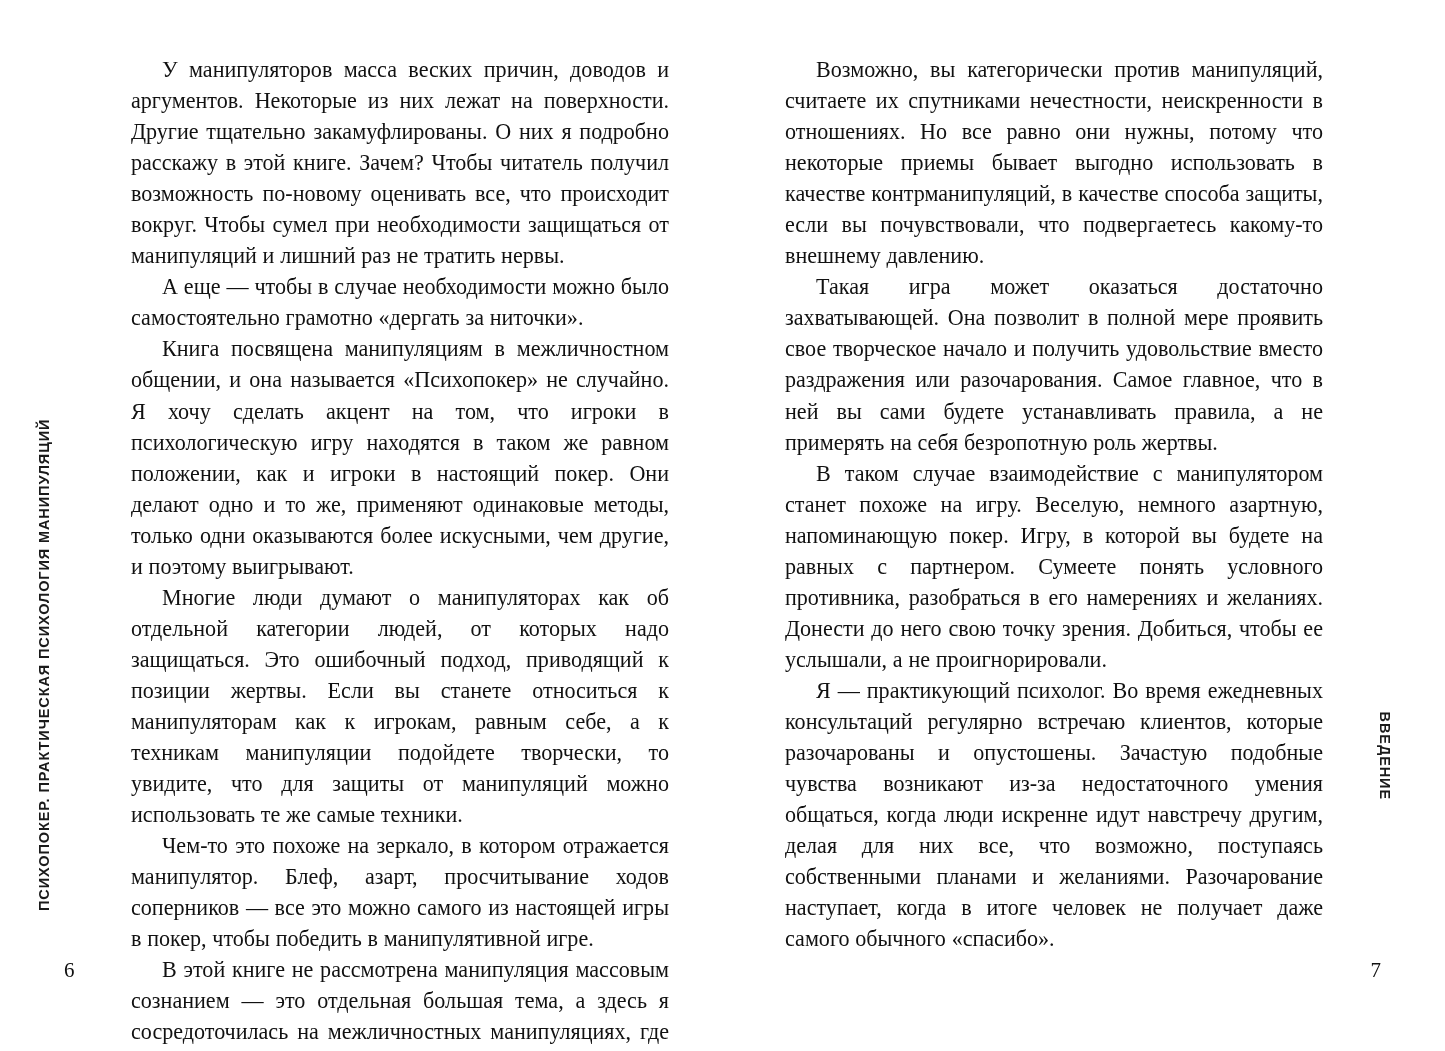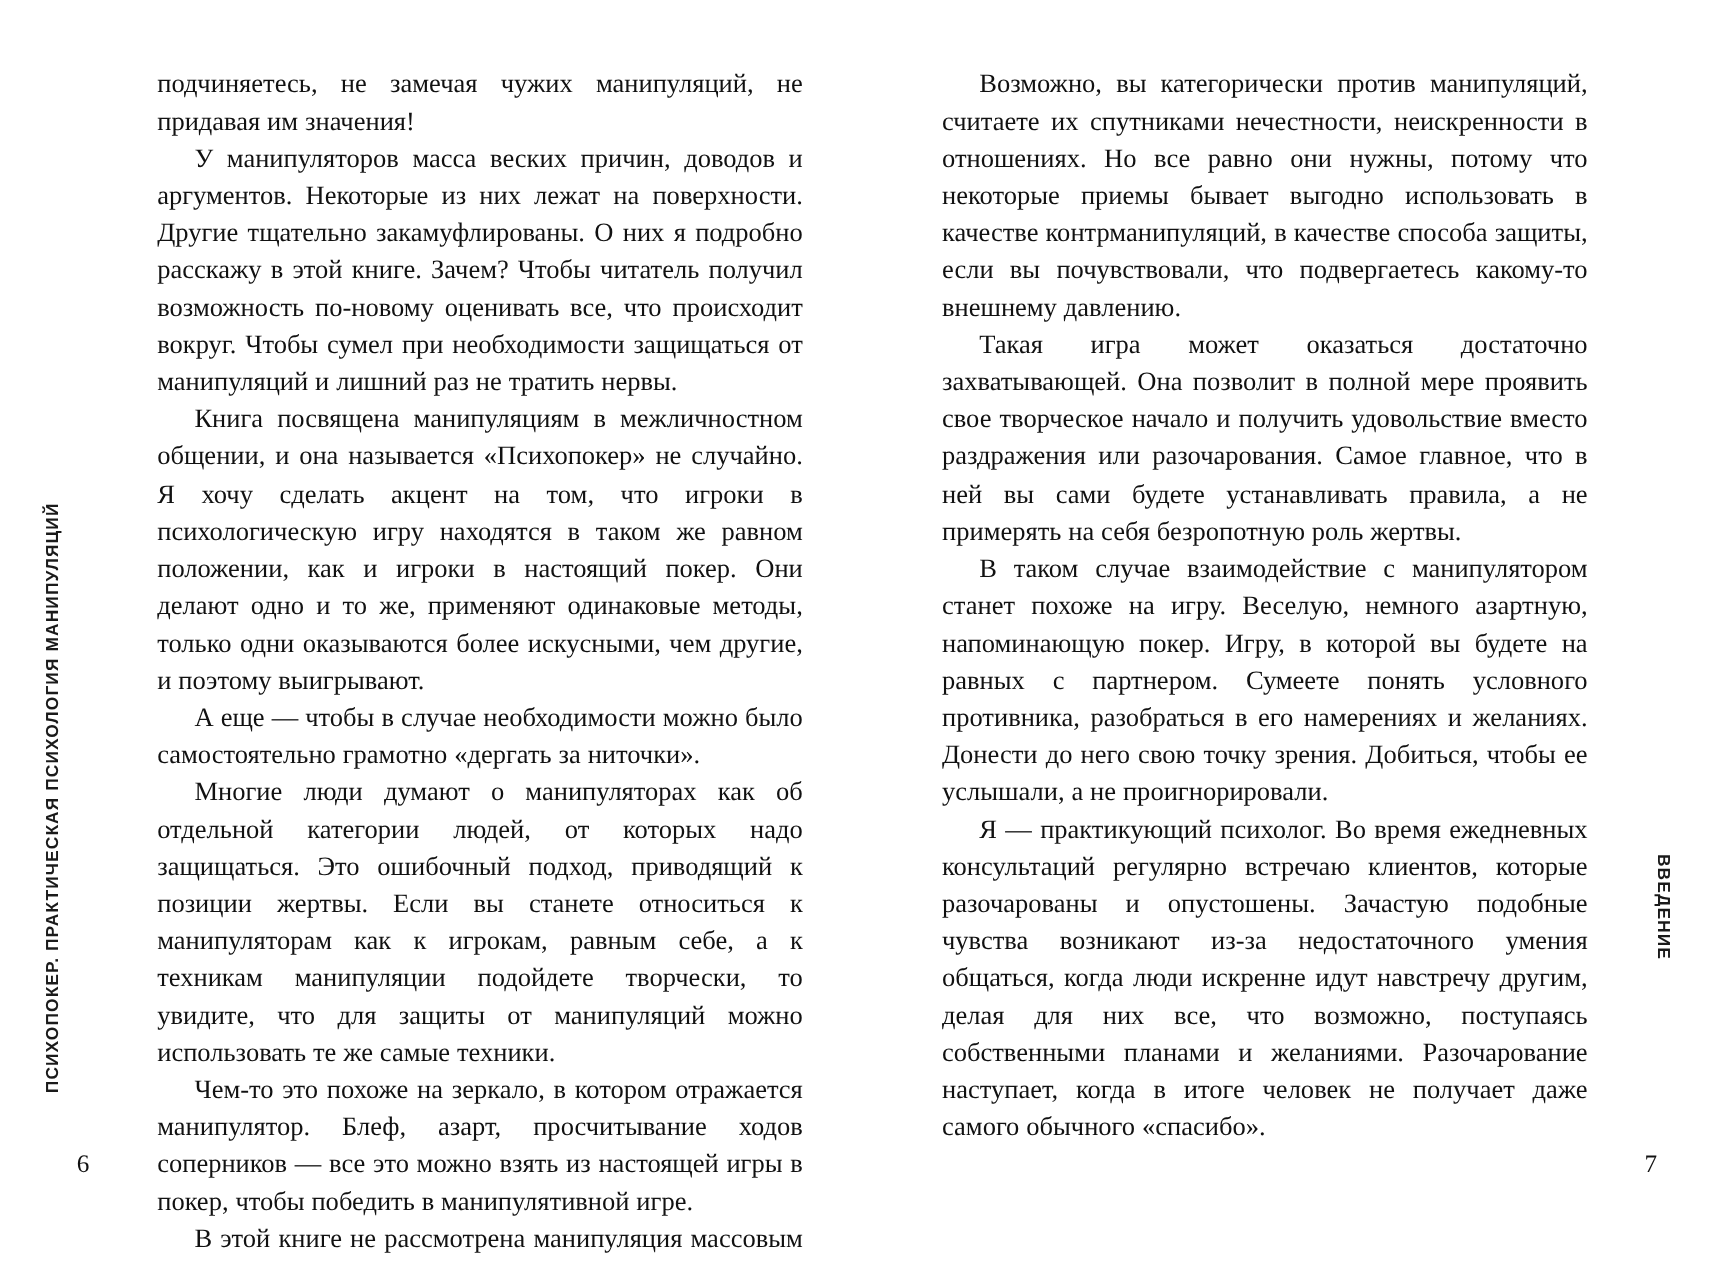--- a/index.html
+++ b/index.html
@@ -84,26 +84,25 @@
 </head>
 <body>
 
 <div class="spread">
 
   <div class="running-head verso">ПСИХОПОКЕР. ПРАКТИЧЕСКАЯ ПСИХОЛОГИЯ МАНИПУЛЯЦИЙ</div>
 
   <div class="folio verso">6</div>
 
   <div class="page-column left">
-    <p class="para no-indent">подчиняетесь, не замечая чужих манипуляций, не придавая им значения!</p>
     <p class="para">У манипуляторов масса веских причин, доводов и аргументов. Некоторые из них лежат на поверхности. Другие тщательно закамуфлированы. О них я подробно расскажу в этой книге. Зачем? Чтобы читатель получил возможность по-новому оценивать все, что происходит вокруг. Чтобы сумел при необходимости защищаться от манипуляций и лишний раз не тратить нервы.</p>
+    <p class="para">А еще — чтобы в случае необходимости можно было самостоятельно грамотно «дергать за ниточки».</p>
     <p class="para">Книга посвящена манипуляциям в межличностном общении, и она называется «Психопокер» не случайно. Я хочу сделать акцент на том, что игроки в психологическую игру находятся в таком же равном положении, как и игроки в настоящий покер. Они делают одно и то же, применяют одинаковые методы, только одни оказываются более искусными, чем другие, и поэтому выигрывают.</p>
-    <p class="para">А еще — чтобы в случае необходимости можно было самостоятельно грамотно «дергать за ниточки».</p>
     <p class="para">Многие люди думают о манипуляторах как об отдельной категории людей, от которых надо защищаться. Это ошибочный подход, приводящий к позиции жертвы. Если вы станете относиться к манипуляторам как к игрокам, равным себе, а к техникам манипуляции подойдете творчески, то увидите, что для защиты от манипуляций можно использовать те же самые техники.</p>
-    <p class="para">Чем-то это похоже на зеркало, в котором отражается манипулятор. Блеф, азарт, просчитывание ходов соперников — все это можно взять из настоящей игры в покер, чтобы победить в манипулятивной игре.</p>
+    <p class="para">Чем-то это похоже на зеркало, в котором отражается манипулятор. Блеф, азарт, просчитывание ходов соперников — все это можно самого из настоящей игры в покер, чтобы победить в манипулятивной игре.</p>
     <p class="para">В этой книге не рассмотрена манипуляция массовым сознанием — это отдельная большая тема, а здесь я сосредоточилась на межличностных манипуляциях, где влияние оказывается непосредственно на одного человека.</p>
 
   </div>
 
   <div class="running-head recto">ВВЕДЕНИЕ</div>
 
   <div class="folio recto">7</div>
 
   <div class="page-column right">
     <p class="para">Возможно, вы категорически против манипуляций, считаете их спутниками нечестности, неискренности в отношениях. Но все равно они нужны, потому что некоторые приемы бывает выгодно использовать в качестве контрманипуляций, в качестве способа защиты, если вы почувствовали, что подвергаетесь какому-то внешнему давлению.</p>

